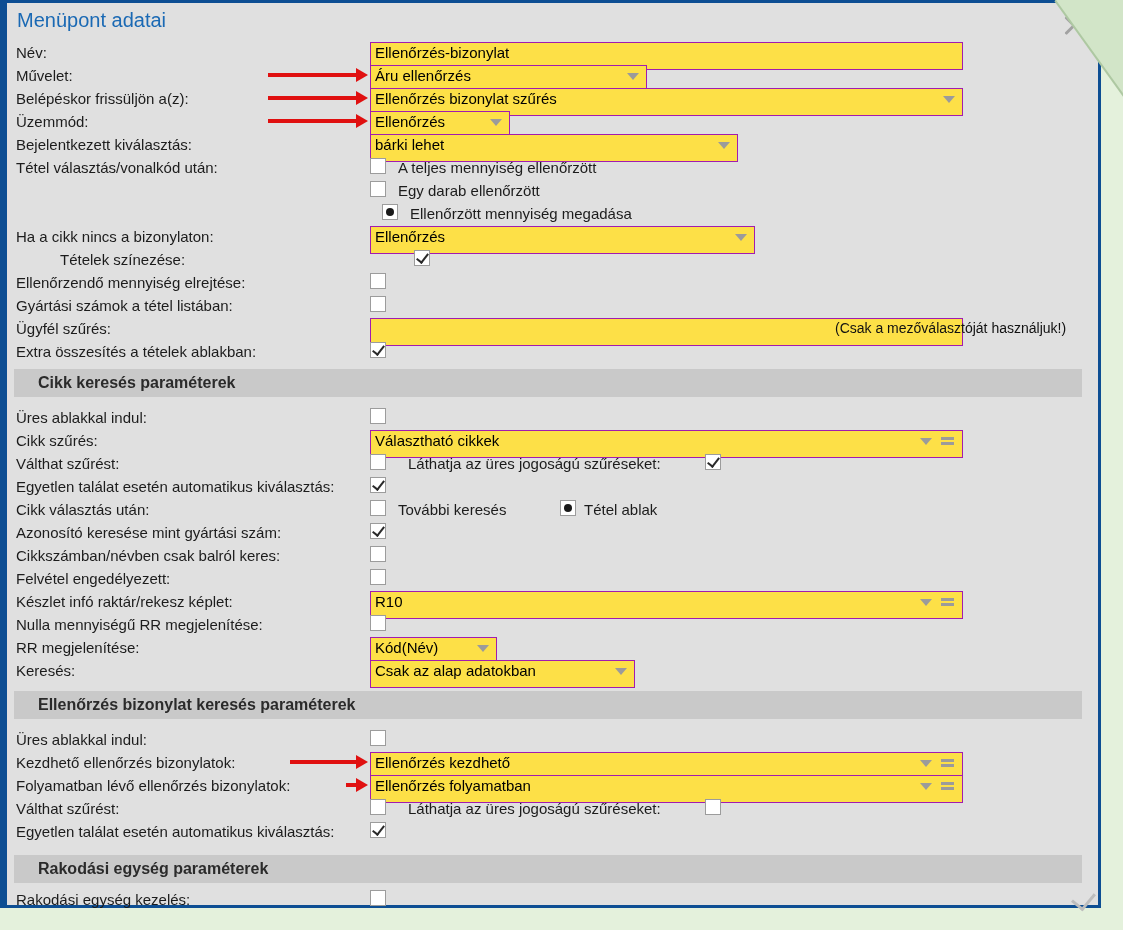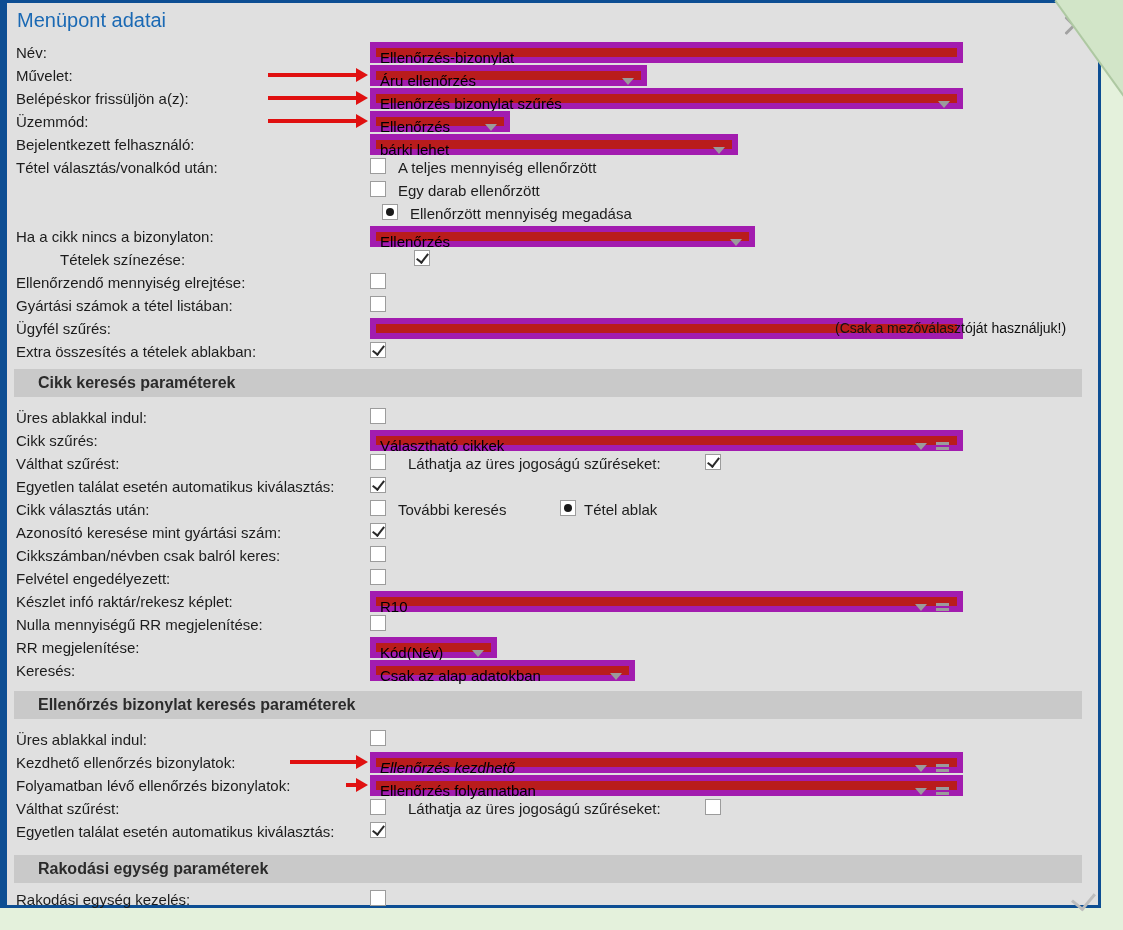--- a/index.html
+++ b/index.html
@@ -16,22 +16,22 @@
     box-sizing:border-box;}
   .left-stripe{position:absolute;left:0;top:0;width:7px;height:905px;background:#0d4e93;}
   .title{position:absolute;left:17px;top:6px;font-size:20px;color:#1a69b4;}
   .close-x{position:absolute;left:1062px;top:10px;width:24px;height:24px;cursor:pointer;}
   .close-x i{position:absolute;left:0;top:11px;width:24px;height:3px;background:#a2a2a2;border-radius:1px;}
   .close-x i:first-child{transform:rotate(45deg);}
   .close-x i:last-child{transform:rotate(-45deg);}
   
   .row{position:absolute;left:0;width:1101px;height:23px;}
   .lbl{position:absolute;left:16px;top:0;line-height:23px;font-size:15px;color:#1c1c1c;white-space:nowrap;}
-  .input,.select{position:absolute;top:1px;height:21px;box-sizing:border-box;background:#b91c1c;
-    border:6px solid #a21caf;font-size:15px;color:#000;line-height:19px;padding-left:4px;white-space:nowrap;overflow:visible;}
+  .input,.select{position:absolute;top:1px;height:28px;box-sizing:border-box;background:#fde047;
+    border:1px solid #a21caf;font-size:15px;color:#000;line-height:19px;padding-left:4px;white-space:nowrap;overflow:visible;}
   .sel-arrow{position:absolute;right:7px;top:7px;width:0;height:0;
     border-left:6px solid transparent;border-right:6px solid transparent;border-top:7px solid #9b9b9b;}
   .select.has-eq .sel-arrow{right:30px;}
   .eq{position:absolute;right:8px;top:6px;width:13px;height:9px;}
   .eq i{position:absolute;left:0;width:13px;height:3px;background:#9b9b9b;}
   .eq i:first-child{top:0;} .eq i:last-child{top:5px;}
   .cb,.radio{position:absolute;top:2px;width:16px;height:16px;background:#fff;border:1px solid #9c9c9c;box-sizing:border-box;}
   .cb.checked::after{content:"";position:absolute;left:4px;top:0px;width:5px;height:10px;
     border-right:2px solid #2a2a2a;border-bottom:2px solid #2a2a2a;transform:rotate(38deg);}
   .radio.checked::after{content:"";position:absolute;left:3px;top:3px;width:8px;height:8px;border-radius:50%;background:#1a1a1a;}
@@ -70,21 +70,21 @@
           <div class="lbl">Belépéskor frissüljön a(z):</div>
           <div class="red-arrow" style="width: 88px; left: 268px;"></div>
           <div class="select" style="left: 370px; width: 593px;"><span>Ellenőrzés bizonylat szűrés</span><div class="sel-arrow"></div></div>
         </div>
         <div class="row" style="top: 107px;">
           <div class="lbl">Üzemmód:</div>
           <div class="red-arrow" style="width: 88px; left: 268px;"></div>
           <div class="select" style="left: 370px; width: 140px;"><span>Ellenőrzés</span><div class="sel-arrow"></div></div>
         </div>
         <div class="row" style="top: 130px;">
-          <div class="lbl">Bejelentkezett felhasználó:</div>
+          <div class="lbl">Bejelentkezett kiválasztás:</div>
           <div class="select" style="left: 370px; width: 368px;"><span>bárki lehet</span><div class="sel-arrow"></div></div>
         </div>
         <div class="row" style="top: 153px;">
           <div class="lbl">Tétel választás/vonalkód után:</div>
           <div class="cb" style="left: 370px;"></div>
           <div class="opt-text" style="left: 398px;">A teljes mennyiség ellenőrzött</div>
         </div>
         <div class="row" style="top: 176px;">
           <div class="cb" style="left: 370px;"></div>
           <div class="opt-text" style="left: 398px;">Egy darab ellenőrzött</div>
@@ -183,21 +183,21 @@
         <div class="secbar" style="top: 688px;">
           <span>Ellenőrzés bizonylat keresés paraméterek</span>
         </div>
         <div class="row" style="top: 725px;">
           <div class="lbl">Üres ablakkal indul:</div>
           <div class="cb" style="left: 370px;"></div>
         </div>
         <div class="row" style="top: 748px;">
           <div class="lbl">Kezdhető ellenőrzés bizonylatok:</div>
           <div class="red-arrow" style="width: 66px; left: 290px;"></div>
-          <div class="select has-eq" style="left: 370px; width: 593px; font-style: italic;"><span>Ellenőrzés kezdhető</span><div class="sel-arrow"></div><div class="eq">
+          <div class="select has-eq" style="left: 370px; width: 593px;"><span>Ellenőrzés kezdhető</span><div class="sel-arrow"></div><div class="eq">
               <i></i>
               <i></i>
             </div></div>
         </div>
         <div class="row" style="top: 771px;">
           <div class="lbl">Folyamatban lévő ellenőrzés bizonylatok:</div>
           <div class="red-arrow" style="width: 10px; left: 346px;"></div>
           <div class="select has-eq" style="left: 370px; width: 593px;"><span>Ellenőrzés folyamatban</span><div class="sel-arrow"></div><div class="eq">
               <i></i>
               <i></i>

